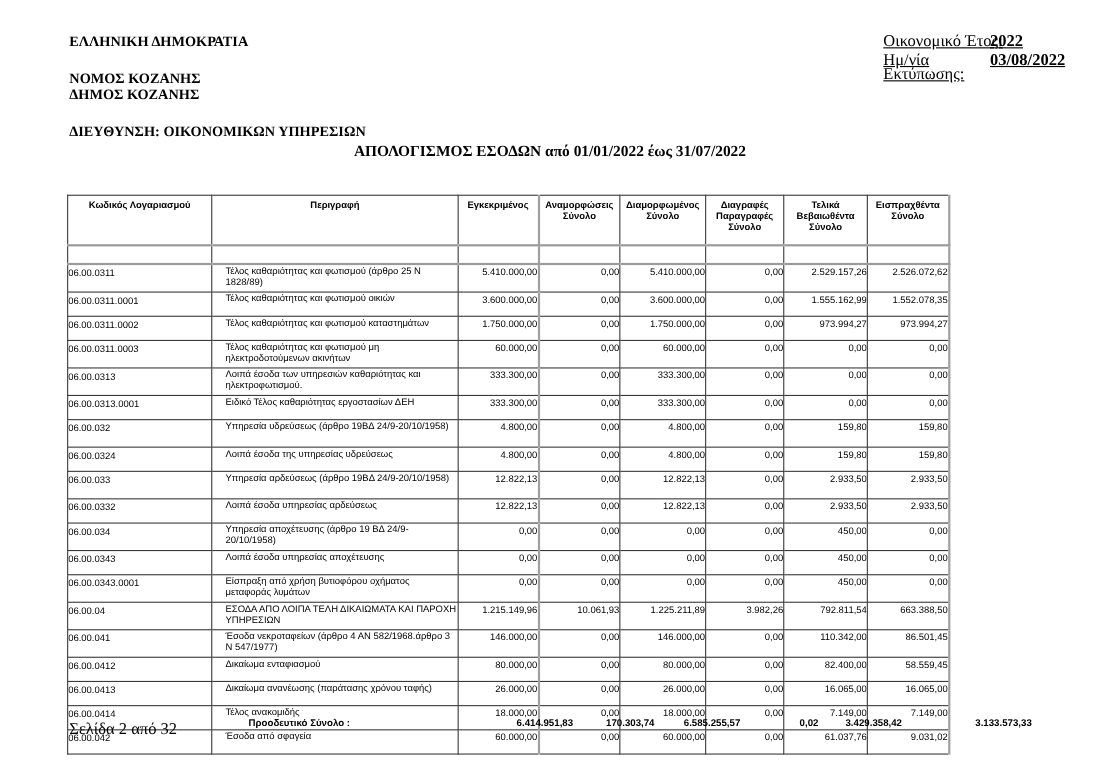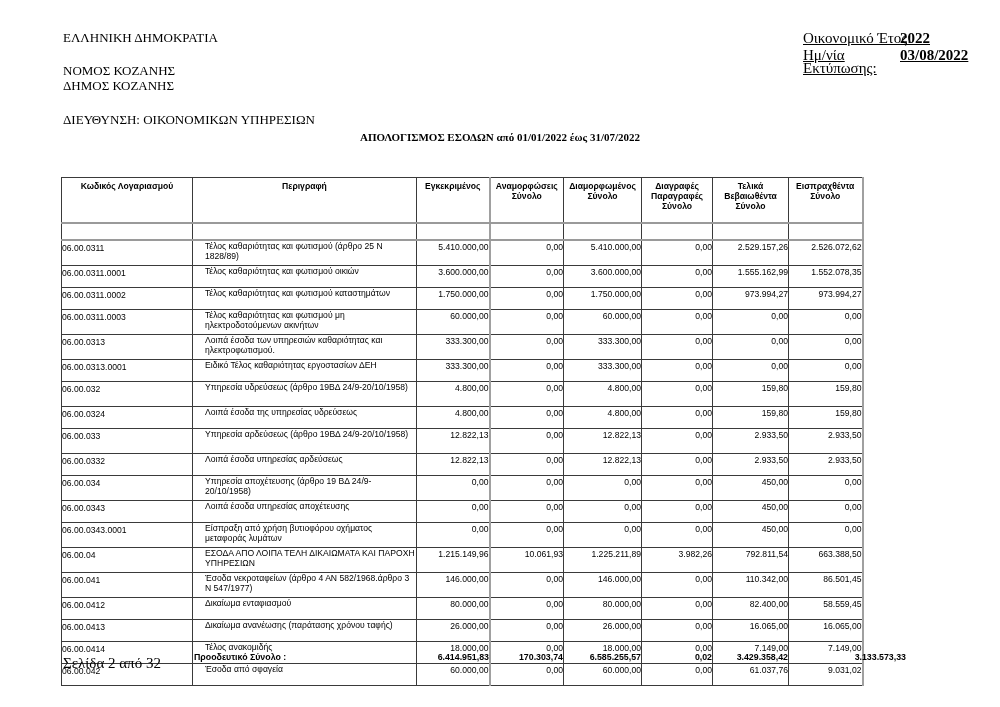--- a/index.html
+++ b/index.html
@@ -1,24 +1,24 @@
 <!DOCTYPE html>
 <html><head>
 <meta charset="utf-8">
 <style>
   html, body { margin: 0; padding: 0; background: #ffffff; }
   body { width: 1000px; height: 707px; position: relative; overflow: hidden; color: #000; }
   .serif { font-family: "Liberation Serif", "DejaVu Serif", serif; }
   .sans { font-family: "Liberation Sans", "DejaVu Sans", sans-serif; }
-  .hdr-left { position: absolute; left: 63px; font-weight: normal; font-size: 13px; line-height: 15px; }
+  .hdr-left { position: absolute; left: 63px; font-weight: bold; font-size: 13px; line-height: 15px; }
   #country { top: 30px; }
   #prefecture { top: 63px; }
   #municipality { top: 78px; }
   #directorate { top: 112px; }
-  #report-title { position: absolute; top: 131px; left: 0; width: 1000px; text-align: center; font-weight: bold; font-size: 11px; }
+  #report-title { position: absolute; top: 131px; left: 0; width: 1000px; text-align: center; font-weight: bold; font-size: 14px; }
   .meta { position: absolute; font-size: 15px; line-height: 13px; text-decoration: underline; }
   .meta-label { left: 803px; }
   .meta-value { left: 900px; font-weight: bold; }
   #fy-label { top: 32px; }
   #fy-value { top: 32px; }
   #pd-label { top: 49px; width: 80px; }
   #pd-value { top: 49px; }
 
   table.grid { position: absolute; left: 61px; top: 177px; border-collapse: collapse; table-layout: fixed; font-size: 8.6px; }
   table.grid td, table.grid th { border: 1px solid #3a3a3a; padding: 0 1px 0 1px; vertical-align: top; line-height: 10px; overflow: hidden; }
@@ -26,21 +26,21 @@
   table.grid tr.blank td { height: 15px; border-bottom: 2px solid #9a9a9a; }
   table.grid td.num { text-align: right; padding-right: 0; }
   table.grid td.code { padding-left: 0; padding-top: 2px; }
   table.grid td.desc { padding-left: 12px; }
   table.grid td.num { padding-top: 1px; }
   table.grid tr.r1 td { height: 19px; }
   table.grid tr.r2 td { height: 22px; }
   table.grid .sep-gray { border-right: 2px solid #a0a0a0; }
 
   #totals { position: absolute; top: 652px; left: 0; width: 1000px; font-size: 8.8px; font-weight: bold; }
-  #totals span { position: absolute; }
+  #totals span { position: absolute; padding-left: 32px; }
   #totals-label { left: 194px; }
   .tv { text-align: right; width: 80px; }
   #page-footer { position: absolute; top: 655px; left: 63px; font-size: 15px; }
 </style>
 </head>
 <body>
 
 <div class="hdr-left serif" id="country">ΕΛΛΗΝΙΚΗ ΔΗΜΟΚΡΑΤΙΑ</div>
 <div class="hdr-left serif" id="prefecture">ΝΟΜΟΣ ΚΟΖΑΝΗΣ</div>
 <div class="hdr-left serif" id="municipality">ΔΗΜΟΣ ΚΟΖΑΝΗΣ</div>

